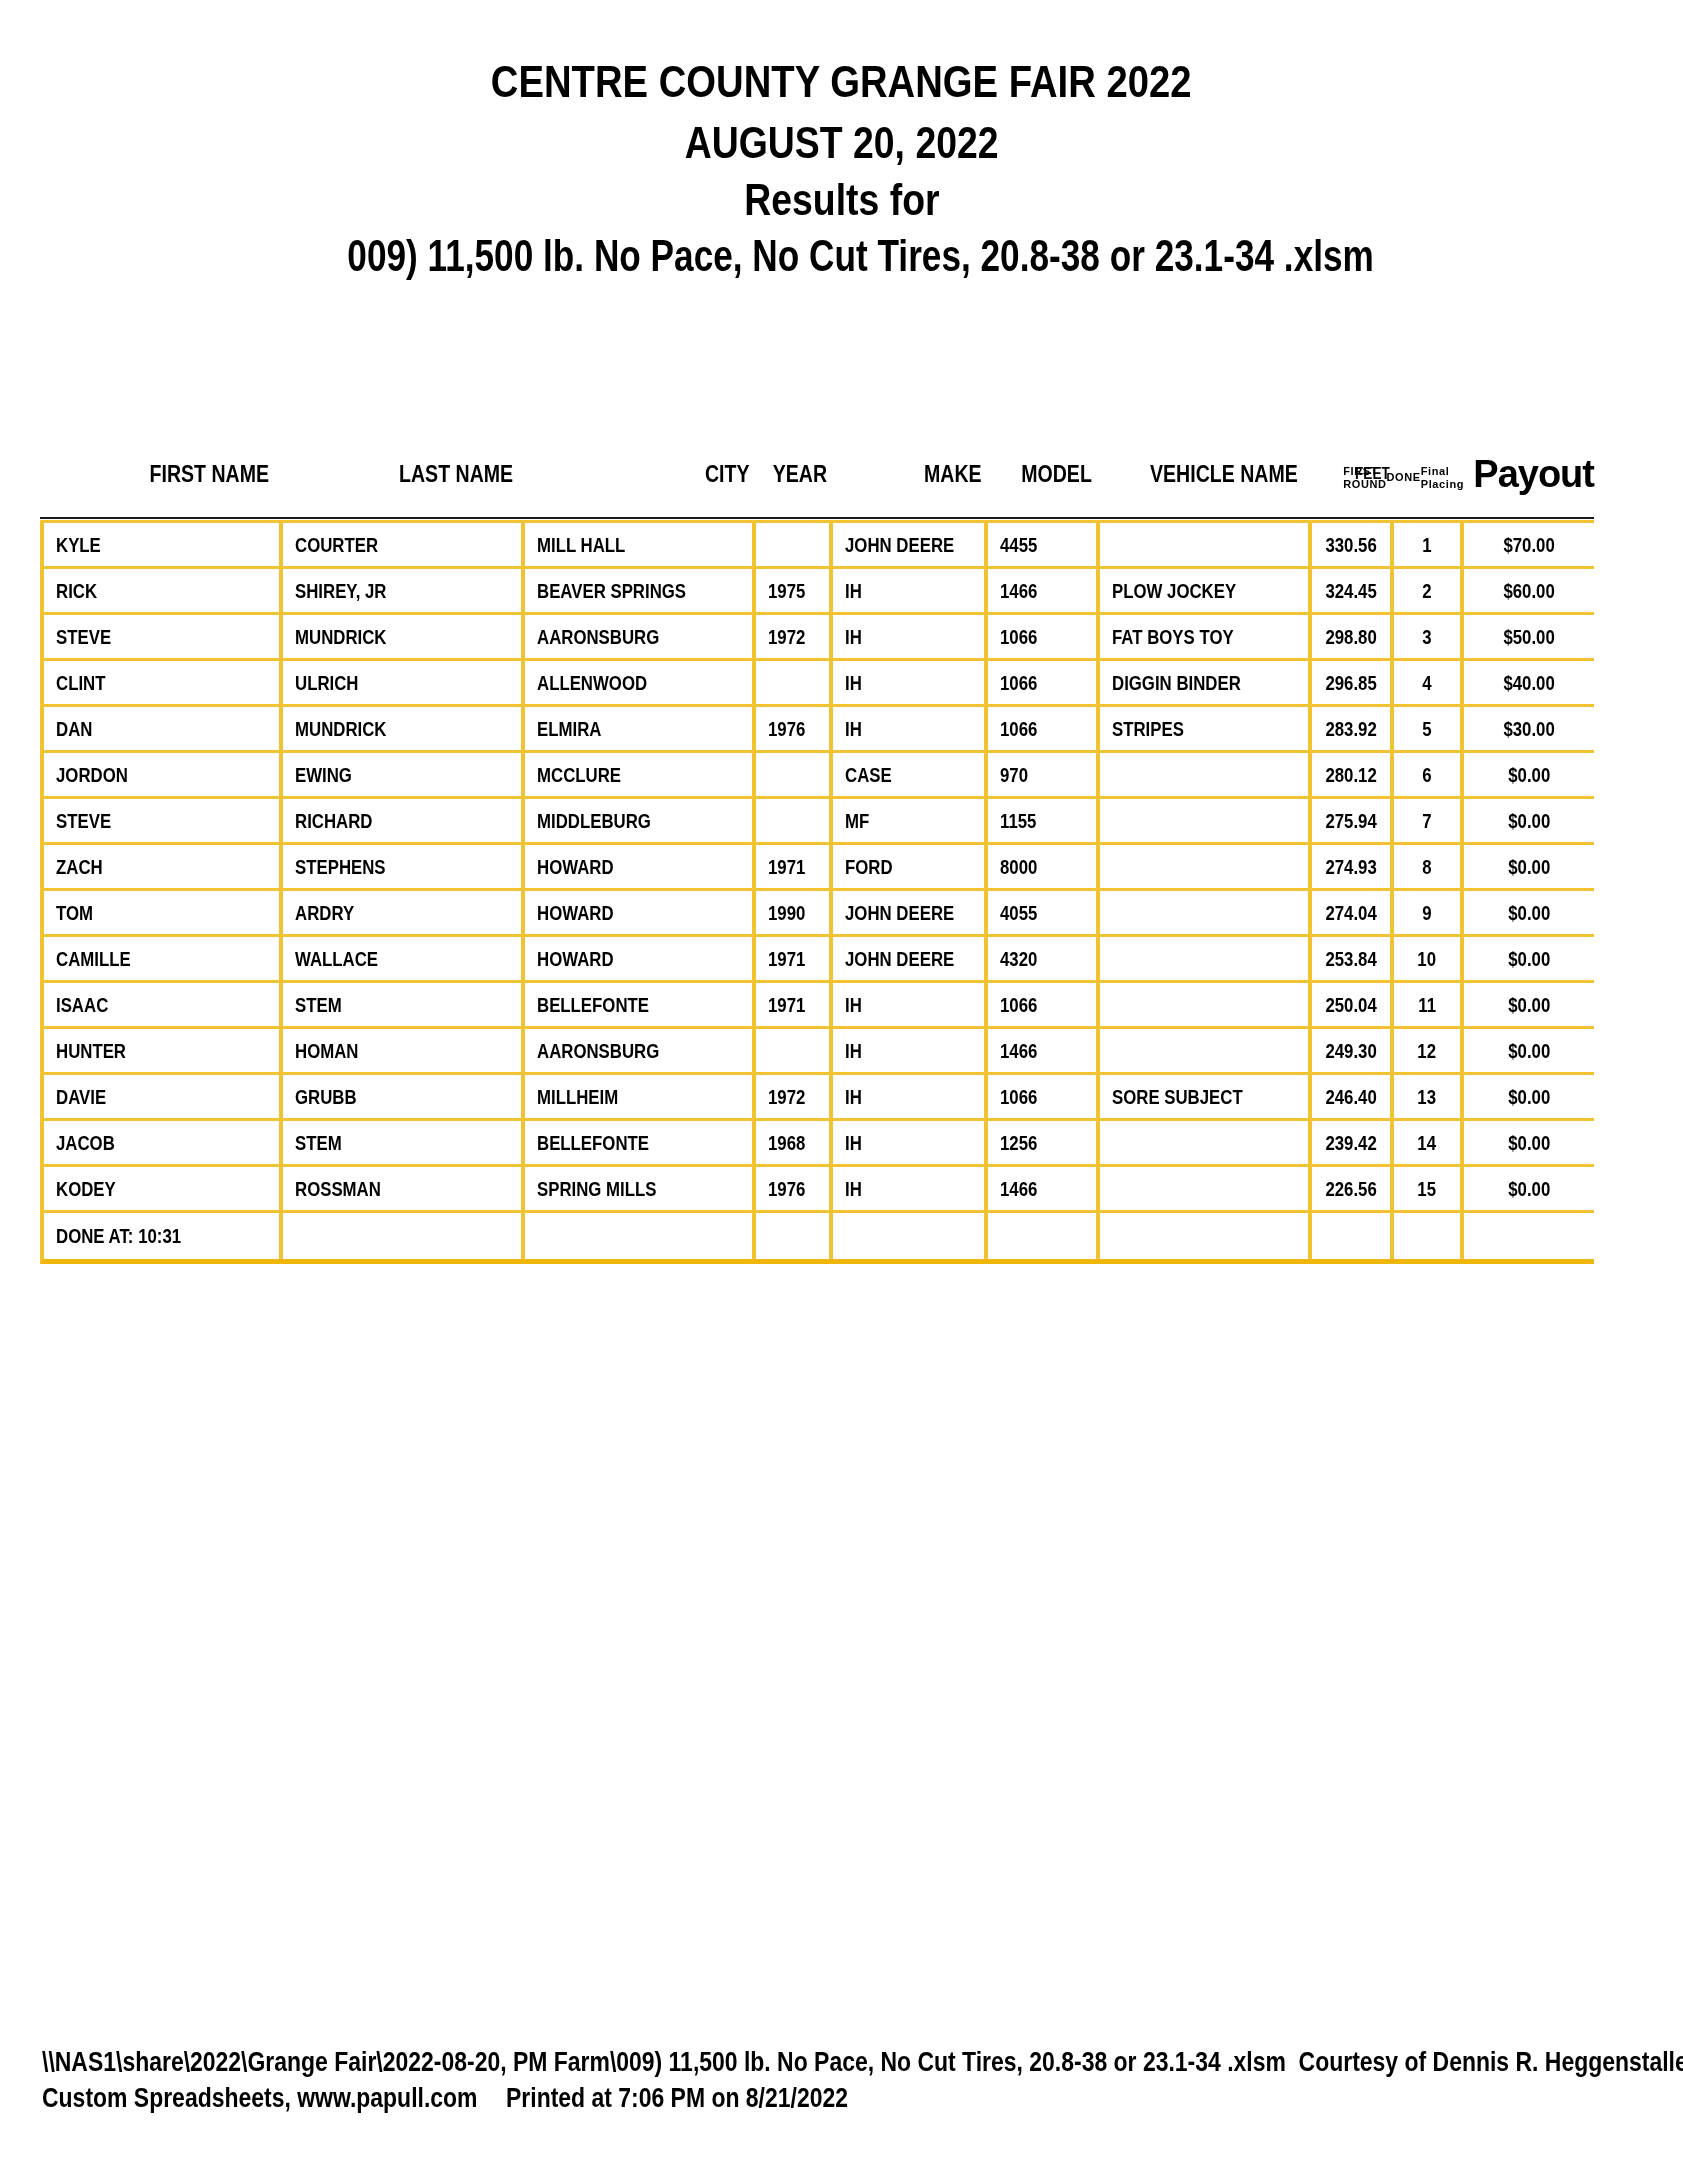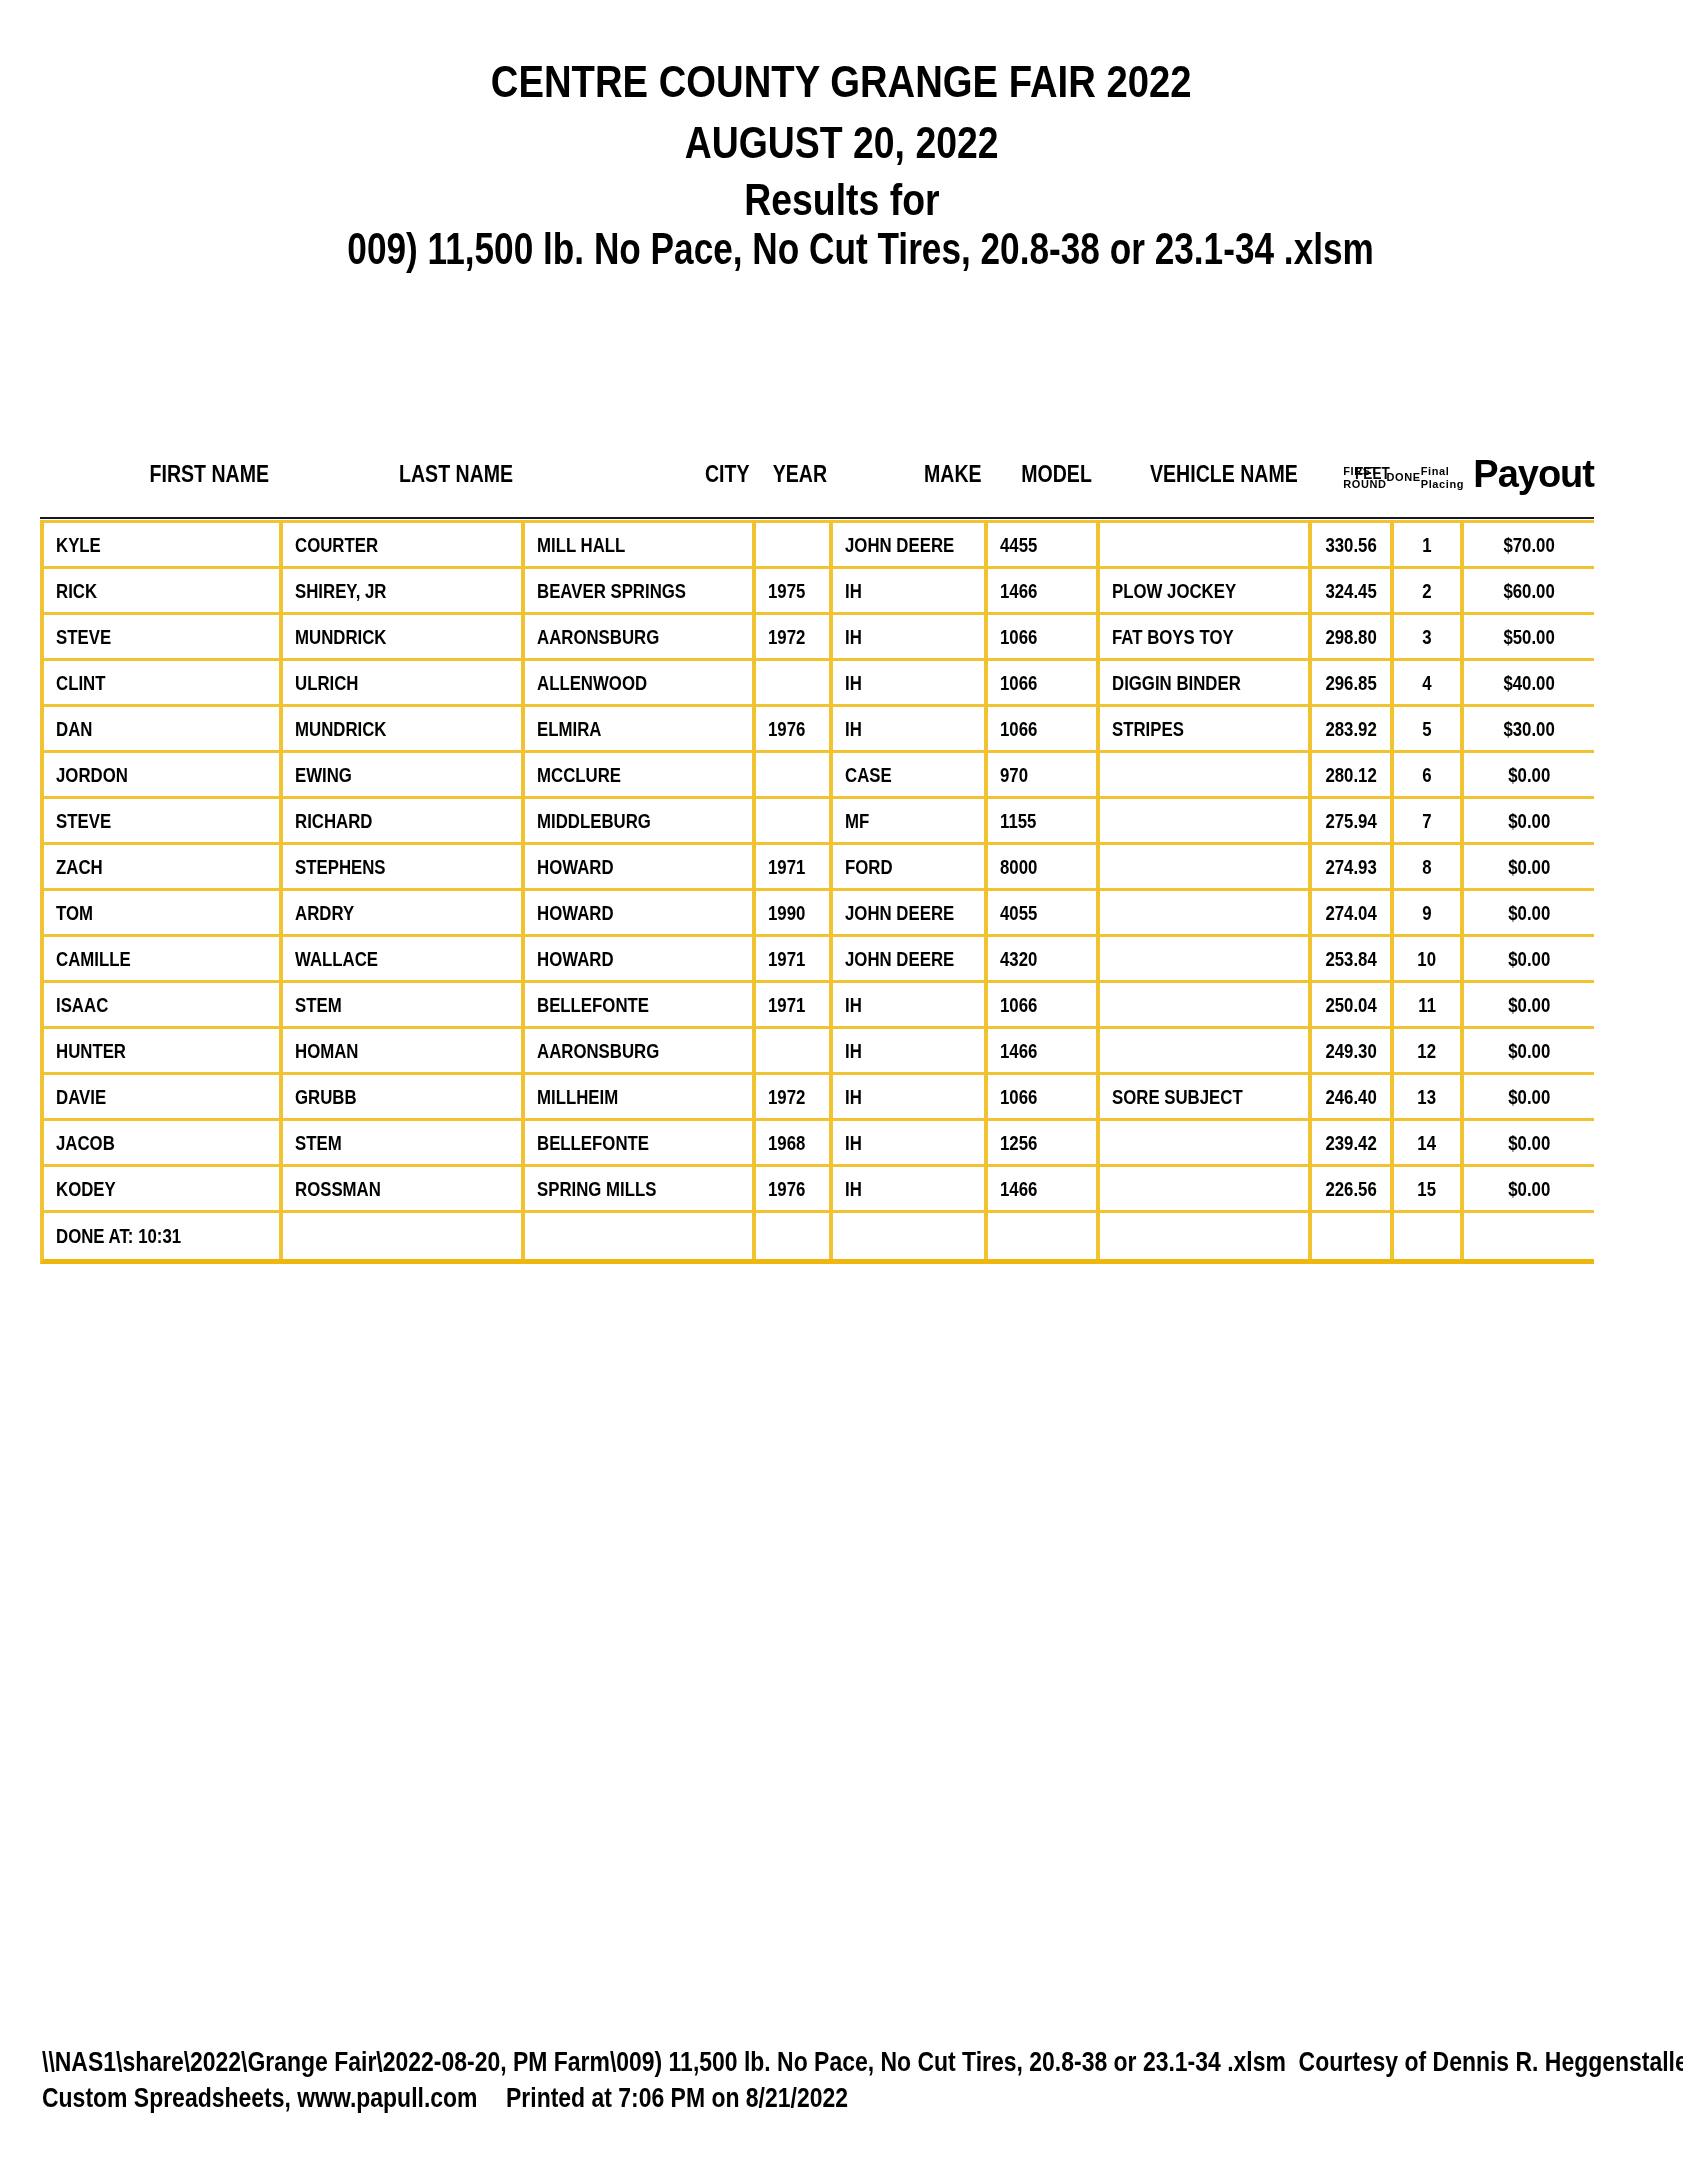--- a/index.html
+++ b/index.html
@@ -15,21 +15,21 @@
 
   
   .titles{position:absolute;top:57px;left:0;width:1683px;text-align:center;font-weight:bold;color:var(--text,#000);}
   .t-line{white-space:nowrap;}
   .cx{display:inline-block;transform:scaleX(0.85);transform-origin:50% 50%;}
   .cxl{display:inline-block;transform:scaleX(0.82);transform-origin:0 50%;white-space:pre;}
   .t1{font-size:45px;line-height:50px;margin:0;}
   .t2{font-size:44px;line-height:48px;margin-top:12px;}
   .t3{font-size:44px;line-height:48px;margin-top:12px;}
   .t4{font-size:44px;line-height:46px;margin-top:10px;}
-  .t5{font-size:44px;line-height:50px;margin-top:1px;padding-left:39px;}
+  .t5{font-size:44px;line-height:50px;margin-top:8px;padding-left:39px;}
   .t5 .cx{transform:scaleX(0.80);}
 
   
   .table-block{position:absolute;left:40px;top:446px;width:1554px;}
   .thead{display:flex;height:71px;font-weight:bold;}
   .th{display:flex;flex-direction:row;justify-content:flex-end;align-items:center;text-align:left;font-size:23px;padding-bottom:14px;}
   .th-feet{font-size:16px;padding-bottom:16px;}
   .th-hook{font-size:11px;line-height:13px;letter-spacing:0.6px;padding-bottom:8px;}
   .th-payout{font-size:38px;letter-spacing:-1px;}
   .black-line{height:2px;background:var(--lineblack,#1a1a1a);margin-bottom:1px;}

